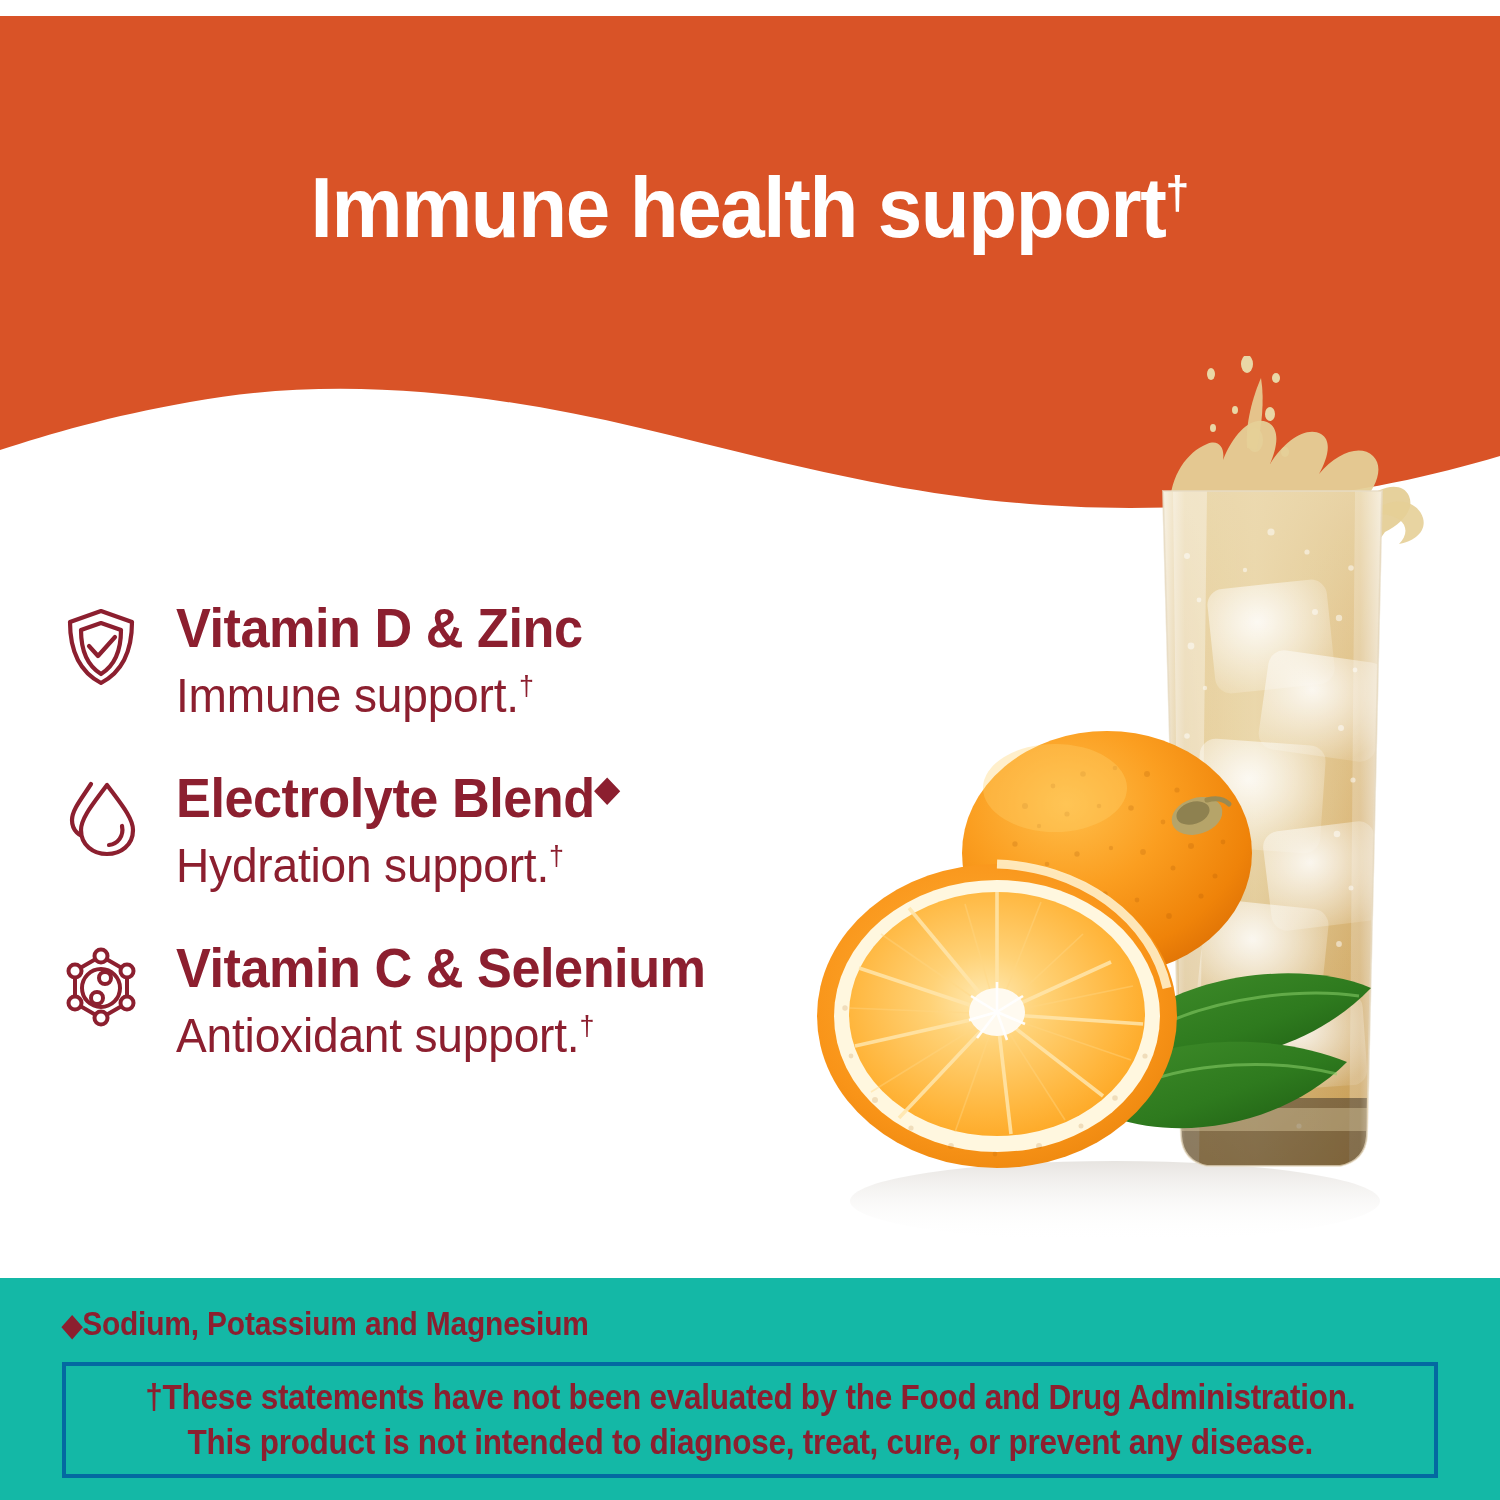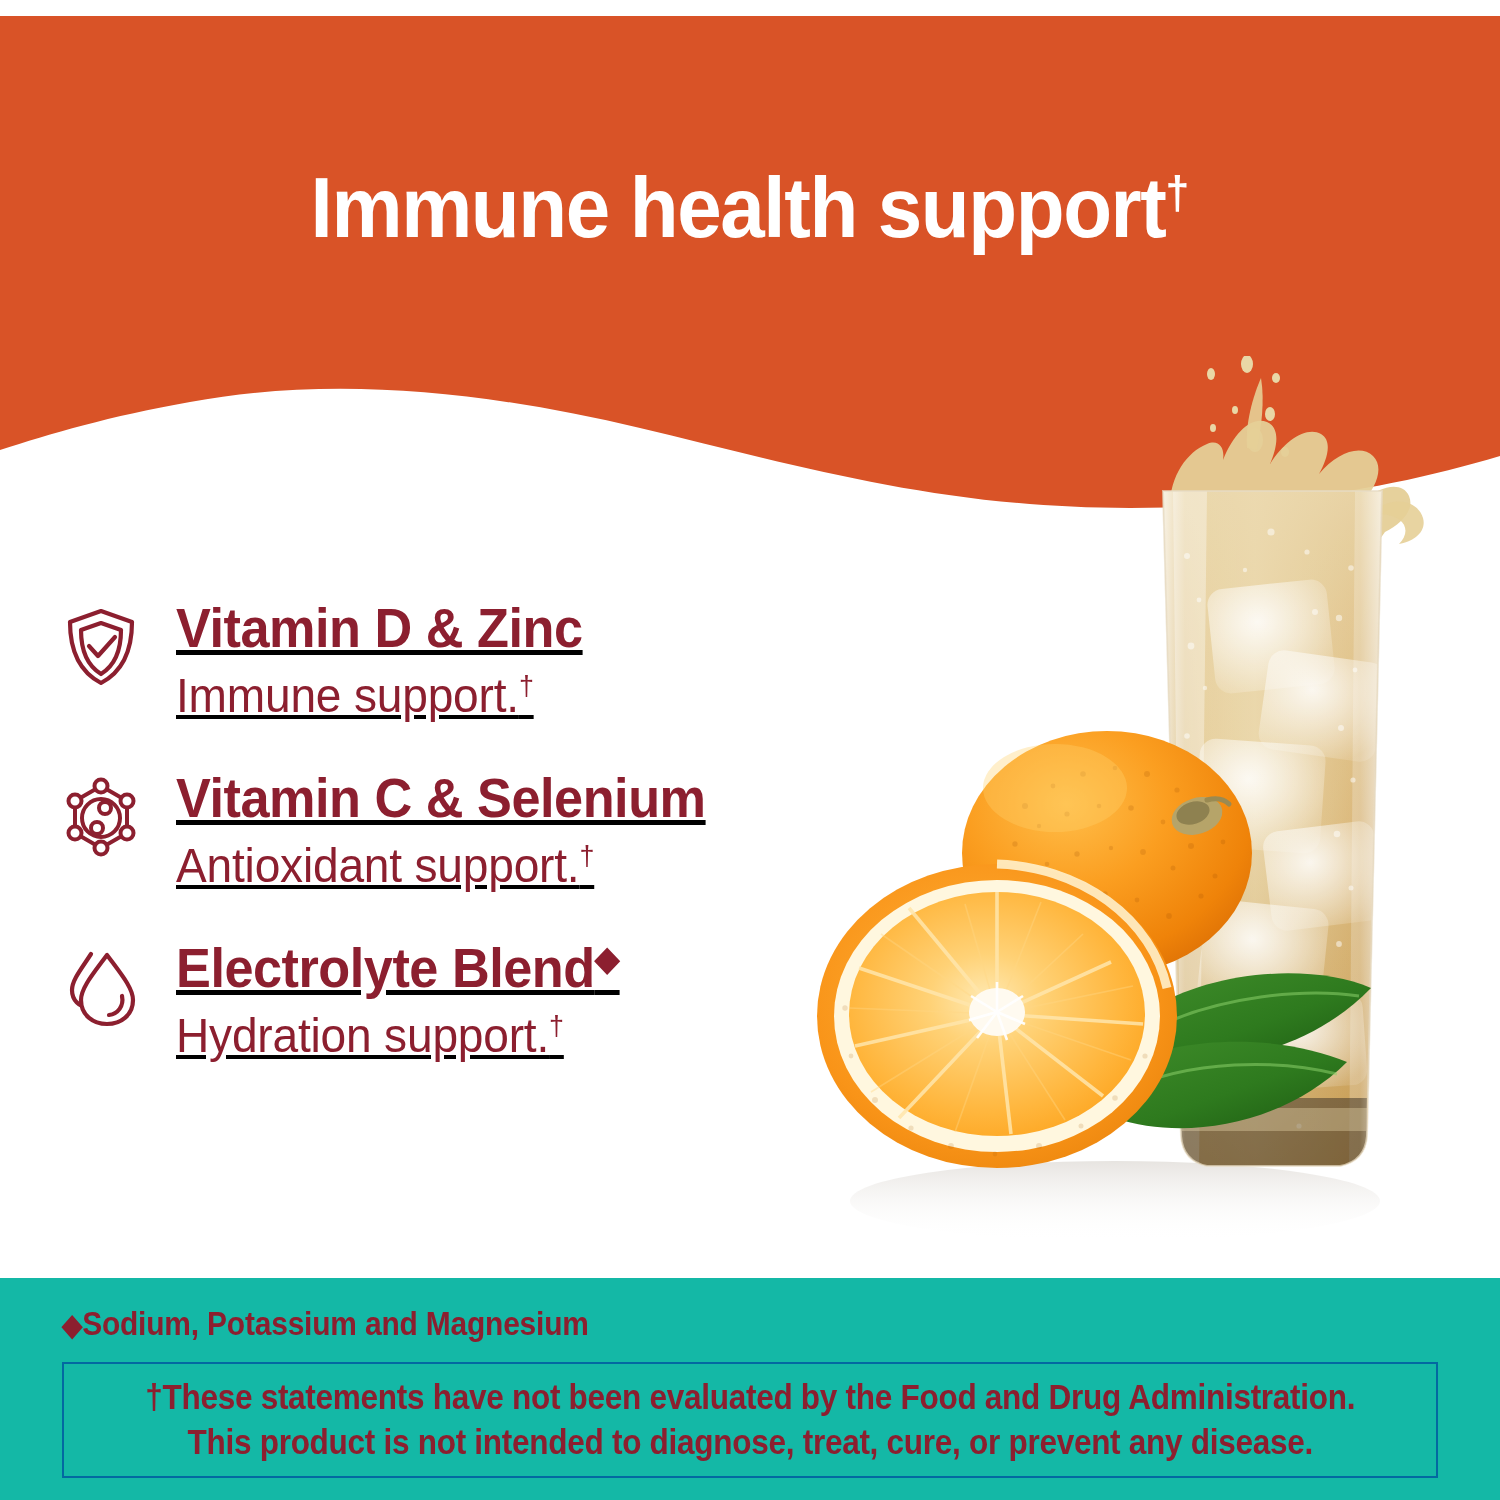--- a/index.html
+++ b/index.html
@@ -62,21 +62,20 @@
     left: 58px;
     top: 576px;
     width: 800px;
     z-index: 5;
   }
   .feature {
     position: relative;
     min-height: 170px;
     padding-left: 118px;
     box-sizing: border-box;
-    text-decoration: underline;
   }
   .feature-icon {
     position: absolute;
     left: 4px;
     top: 14px;
     width: 78px;
     height: 82px;
   }
   .feature-icon svg { display: block; width: 100%; height: 100%; }
 
@@ -152,21 +151,21 @@
     white-space: nowrap;
   }
   .footnote-line .diamond { font-size: 30px; }
 
   .disclaimer-box {
     position: absolute;
     left: 62px;
     top: 84px;
     width: 1376px;
     height: 116px;
-    border: 2px solid #0369a1;
+    border: 4px solid #0369a1;
     box-sizing: border-box;
     display: flex;
     flex-direction: column;
     align-items: center;
     justify-content: center;
   }
   .disclaimer-line {
     color: #8C1F2F;
     font-family: "Liberation Sans", sans-serif;
     font-weight: bold;
@@ -487,48 +486,48 @@
           <path d="M27,40 L36,50 L53,31" fill="none" stroke="#8C1F2F" stroke-width="4.2" stroke-linecap="round" stroke-linejoin="round"></path>
         </svg>
       </div>
       <div class="feature-title"><span>Vitamin D &amp; Zinc</span></div>
       <div class="feature-sub"><span>Immune support.</span><span class="dag">†</span></div>
     </div>
 
     <div class="feature">
       <div class="feature-icon">
         <svg viewBox="0 0 78 82" xmlns="http://www.w3.org/2000/svg">
+          <path d="M29,8 C20,22 10,34 10,44 C10,54 17,61 26,61" fill="none" stroke="#8C1F2F" stroke-width="4.2" stroke-linecap="round"></path>
+          <path d="M45,9 C31,28 19,42 19,54 C19,69 31,78 45,78 C59,78 71,69 71,54 C71,42 59,28 45,9 Z" fill="#ffffff" stroke="#8C1F2F" stroke-width="4.2" stroke-linejoin="round"></path>
+          <path d="M60,50 C62,60 56,68 47,69" fill="none" stroke="#8C1F2F" stroke-width="4.2" stroke-linecap="round"></path>
+        </svg>
+      </div>
+      <div class="feature-title"><span>Electrolyte Blend</span><span class="diamond">◆</span></div>
+      <div class="feature-sub"><span>Hydration support.</span><span class="dag">†</span></div>
+    </div>
+
+    <div class="feature">
+      <div class="feature-icon">
+        <svg viewBox="0 0 78 82" xmlns="http://www.w3.org/2000/svg">
           <path d="M39,10 L65,25 L65,57 L39,72 L13,57 L13,25 Z" fill="none" stroke="#8C1F2F" stroke-width="4" stroke-linejoin="round"></path>
           <circle cx="39" cy="10" r="6.5" fill="#ffffff" stroke="#8C1F2F" stroke-width="4"></circle>
           <circle cx="65" cy="25" r="6.5" fill="#ffffff" stroke="#8C1F2F" stroke-width="4"></circle>
           <circle cx="65" cy="57" r="6.5" fill="#ffffff" stroke="#8C1F2F" stroke-width="4"></circle>
           <circle cx="39" cy="72" r="6.5" fill="#ffffff" stroke="#8C1F2F" stroke-width="4"></circle>
           <circle cx="13" cy="57" r="6.5" fill="#ffffff" stroke="#8C1F2F" stroke-width="4"></circle>
           <circle cx="13" cy="25" r="6.5" fill="#ffffff" stroke="#8C1F2F" stroke-width="4"></circle>
           <path d="M39,23 A19,19 0 1,0 39,61 A19,19 0 1,0 39,23" fill="none" stroke="#8C1F2F" stroke-width="4"></path>
           <circle cx="43" cy="32" r="6" fill="#ffffff" stroke="#8C1F2F" stroke-width="4"></circle>
           <circle cx="35" cy="52" r="6" fill="#ffffff" stroke="#8C1F2F" stroke-width="4"></circle>
         </svg>
       </div>
       <div class="feature-title"><span>Vitamin C &amp; Selenium</span></div>
       <div class="feature-sub"><span>Antioxidant support.</span><span class="dag">†</span></div>
     </div>
 
-    <div class="feature">
-      <div class="feature-icon">
-        <svg viewBox="0 0 78 82" xmlns="http://www.w3.org/2000/svg">
-          <path d="M29,8 C20,22 10,34 10,44 C10,54 17,61 26,61" fill="none" stroke="#8C1F2F" stroke-width="4.2" stroke-linecap="round"></path>
-          <path d="M45,9 C31,28 19,42 19,54 C19,69 31,78 45,78 C59,78 71,69 71,54 C71,42 59,28 45,9 Z" fill="#ffffff" stroke="#8C1F2F" stroke-width="4.2" stroke-linejoin="round"></path>
-          <path d="M60,50 C62,60 56,68 47,69" fill="none" stroke="#8C1F2F" stroke-width="4.2" stroke-linecap="round"></path>
-        </svg>
-      </div>
-      <div class="feature-title"><span>Electrolyte Blend</span><span class="diamond">◆</span></div>
-      <div class="feature-sub"><span>Hydration support.</span><span class="dag">†</span></div>
-    </div>
-
   </div>
 
   <div class="footer">
     <div class="footnote-line"><span class="diamond">◆</span><span>Sodium, Potassium and Magnesium</span></div>
 
     <div class="disclaimer-box">
       <div class="disclaimer-line">†These statements have not been evaluated by the Food and Drug Administration.</div>
       <div class="disclaimer-line">This product is not intended to diagnose, treat, cure, or prevent any disease.</div>
     </div>
   </div>

